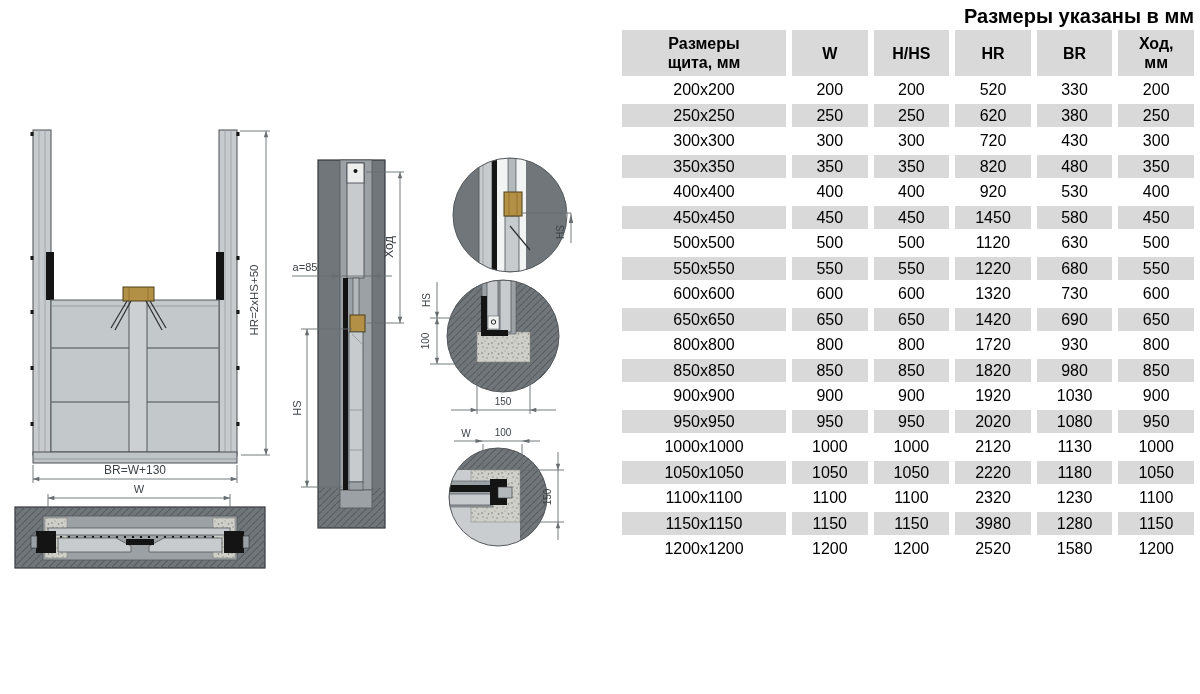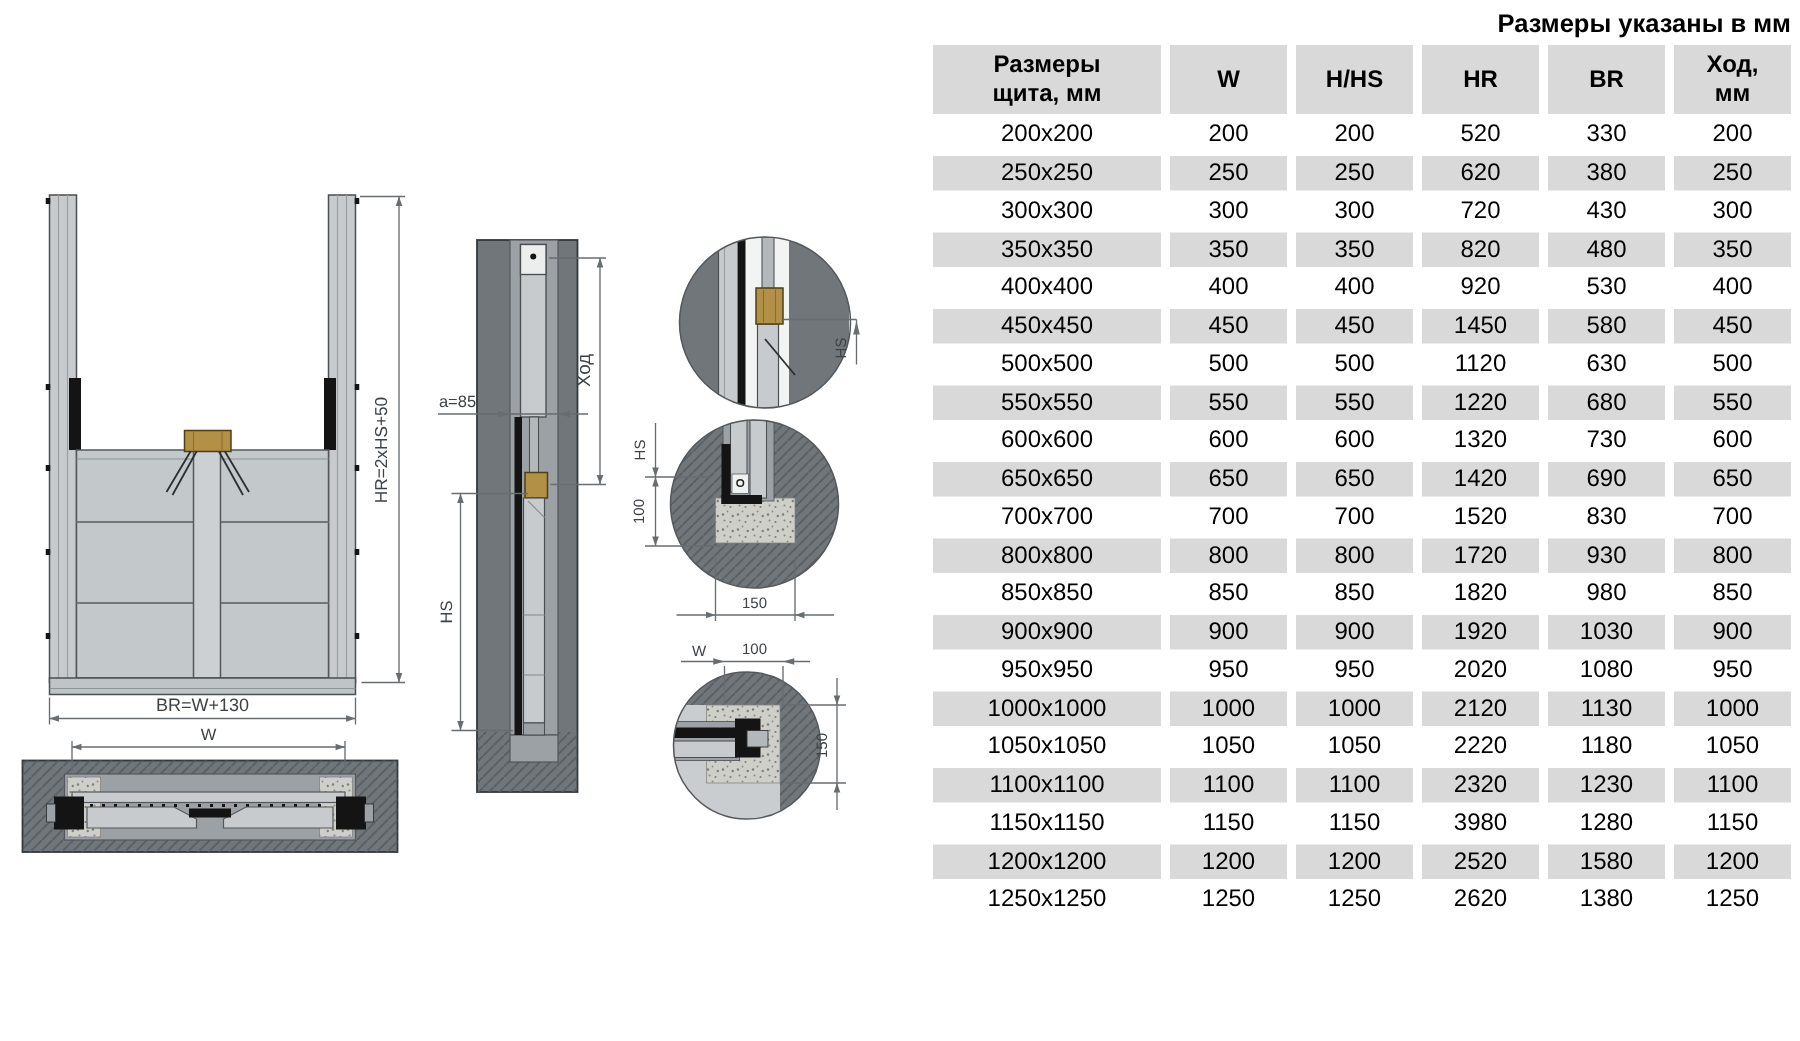--- a/index.html
+++ b/index.html
@@ -4,32 +4,32 @@
 <style>
   html,body{margin:0;padding:0;}
   body{
     width:1200px;height:694px;position:relative;background:#ffffff;
     font-family:"Liberation Sans",sans-serif;overflow:hidden;
   }
   .drawing-area{position:absolute;left:0;top:0;width:620px;height:694px;}
   svg text{font-family:"Liberation Sans",sans-serif;fill:#3d4247;}
   .table-area{position:absolute;left:616px;top:0;width:584px;}
   .units-note{
-    text-align:right;font-weight:bold;font-size:17px;color:#000;
+    text-align:right;font-weight:bold;font-size:20px;color:#000;
     padding:6px 6px 2px 0;height:20px;line-height:20px;
   }
   table.dims{
     border-collapse:separate;border-spacing:6px 2px;width:100%;
     table-layout:fixed;
   }
   table.dims th{
     background:#d9d9d9;font-weight:bold;font-size:16px;line-height:1.2;
     padding:4px 0;text-align:center;vertical-align:middle;white-space:pre-line;color:#000;
   }
-  table.dims th.c0{width:152px;}
+  table.dims th.c0{width:164px;}
   table.dims td{
     background:#ffffff;font-size:16px;text-align:center;vertical-align:middle;
     padding:0;height:23.5px;color:#000;
   }
   table.dims tbody tr:nth-child(even) td{background:#d9d9d9;}
 </style>
 </head>
 <body>
 
 <div class="drawing-area">
@@ -341,28 +341,20 @@
         </tr>
         <tr>
           <td>650x650</td>
           <td>650</td>
           <td>650</td>
           <td>1420</td>
           <td>690</td>
           <td>650</td>
         </tr>
         <tr>
-          <td>700x700</td>
-          <td>700</td>
-          <td>700</td>
-          <td>1520</td>
-          <td>830</td>
-          <td>700</td>
-        </tr>
-        <tr>
           <td>800x800</td>
           <td>800</td>
           <td>800</td>
           <td>1720</td>
           <td>930</td>
           <td>800</td>
         </tr>
         <tr>
           <td>850x850</td>
           <td>850</td>
@@ -420,23 +412,15 @@
           <td>1150</td>
         </tr>
         <tr>
           <td>1200x1200</td>
           <td>1200</td>
           <td>1200</td>
           <td>2520</td>
           <td>1580</td>
           <td>1200</td>
         </tr>
-        <tr>
-          <td>1250x1250</td>
-          <td>1250</td>
-          <td>1250</td>
-          <td>2620</td>
-          <td>1380</td>
-          <td>1250</td>
-        </tr>
       </tbody>
   </table>
 </div>
 
 </body></html>

